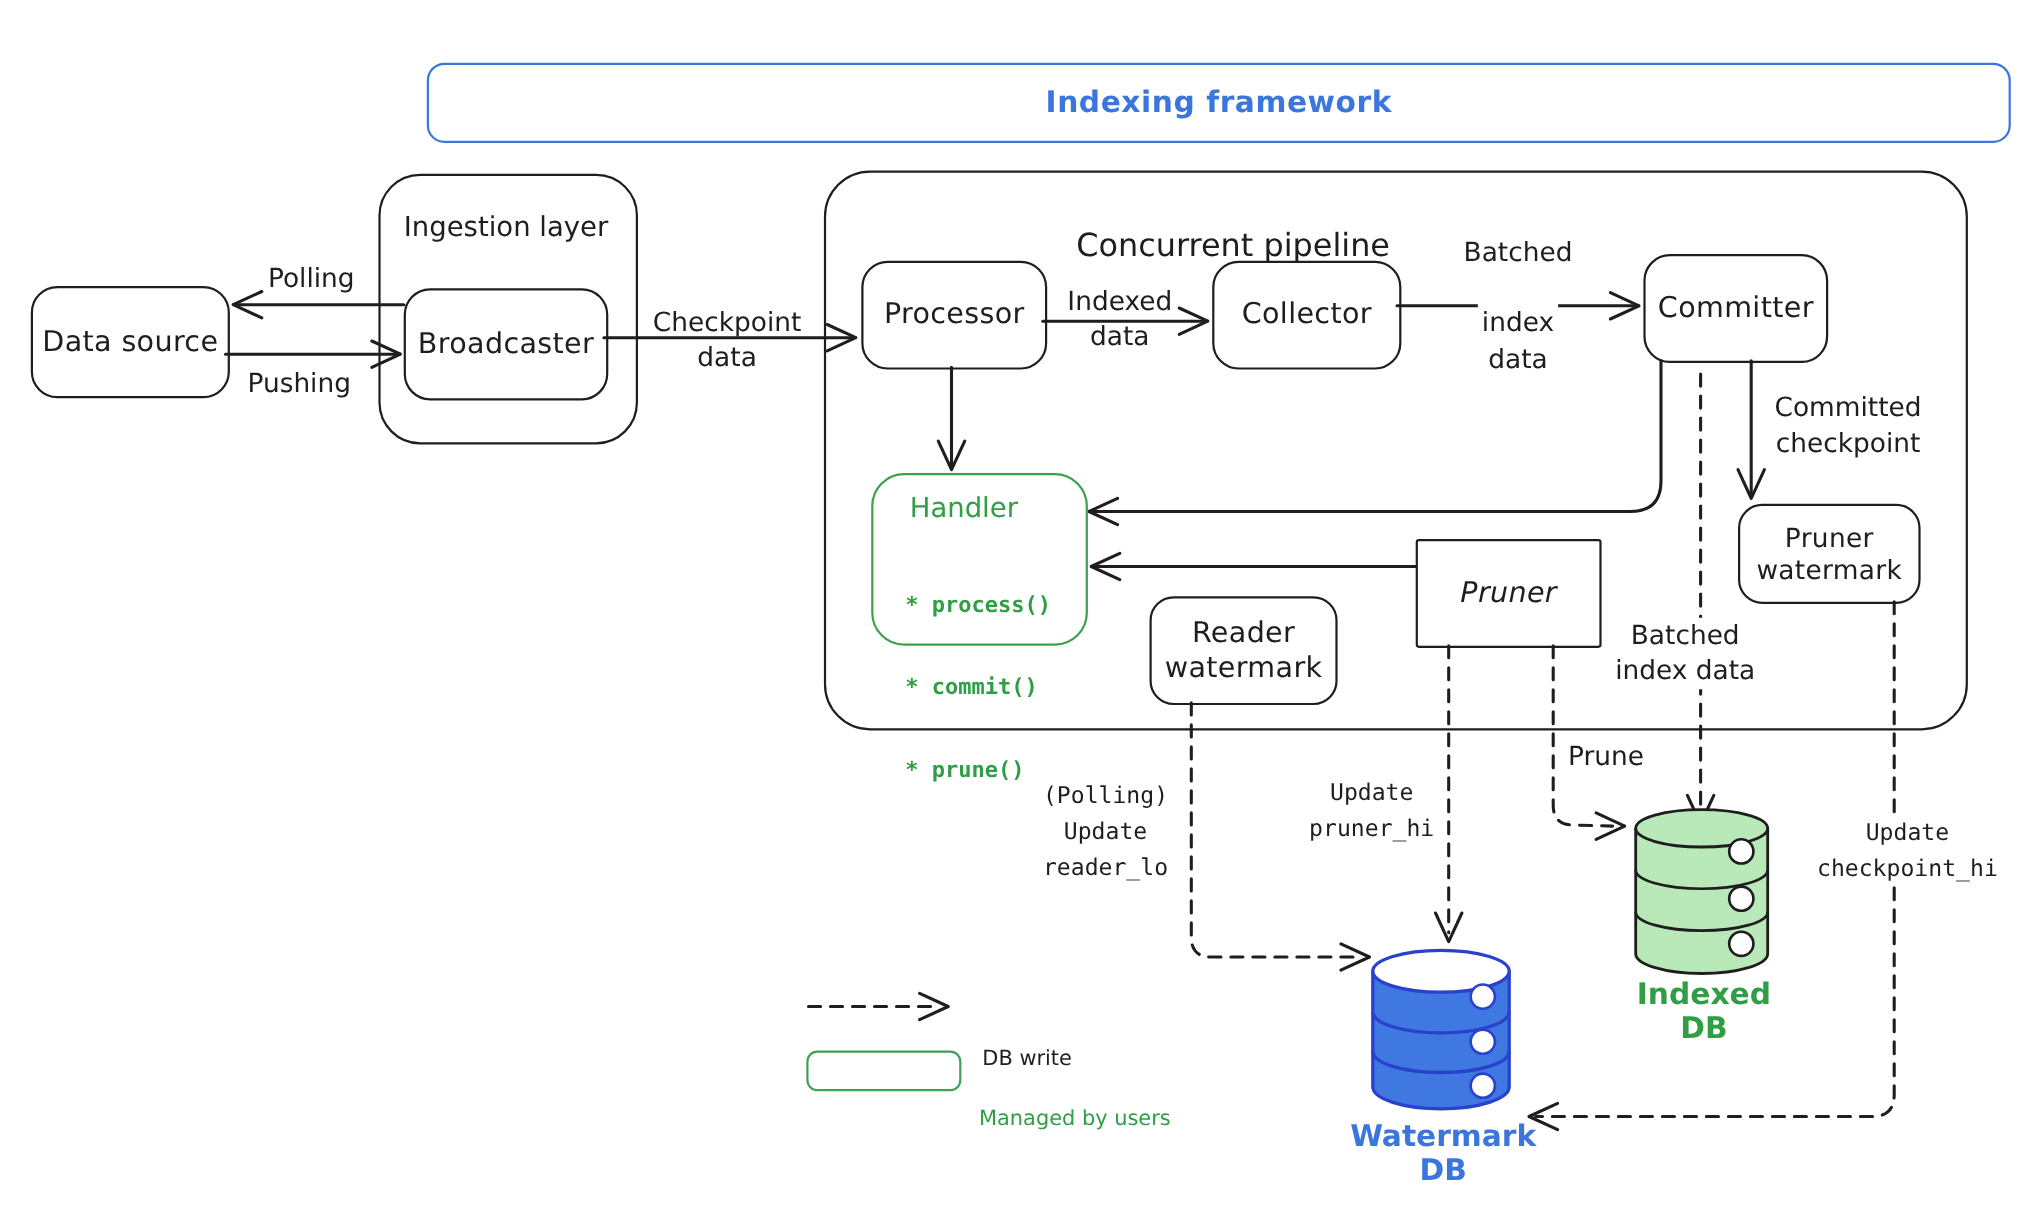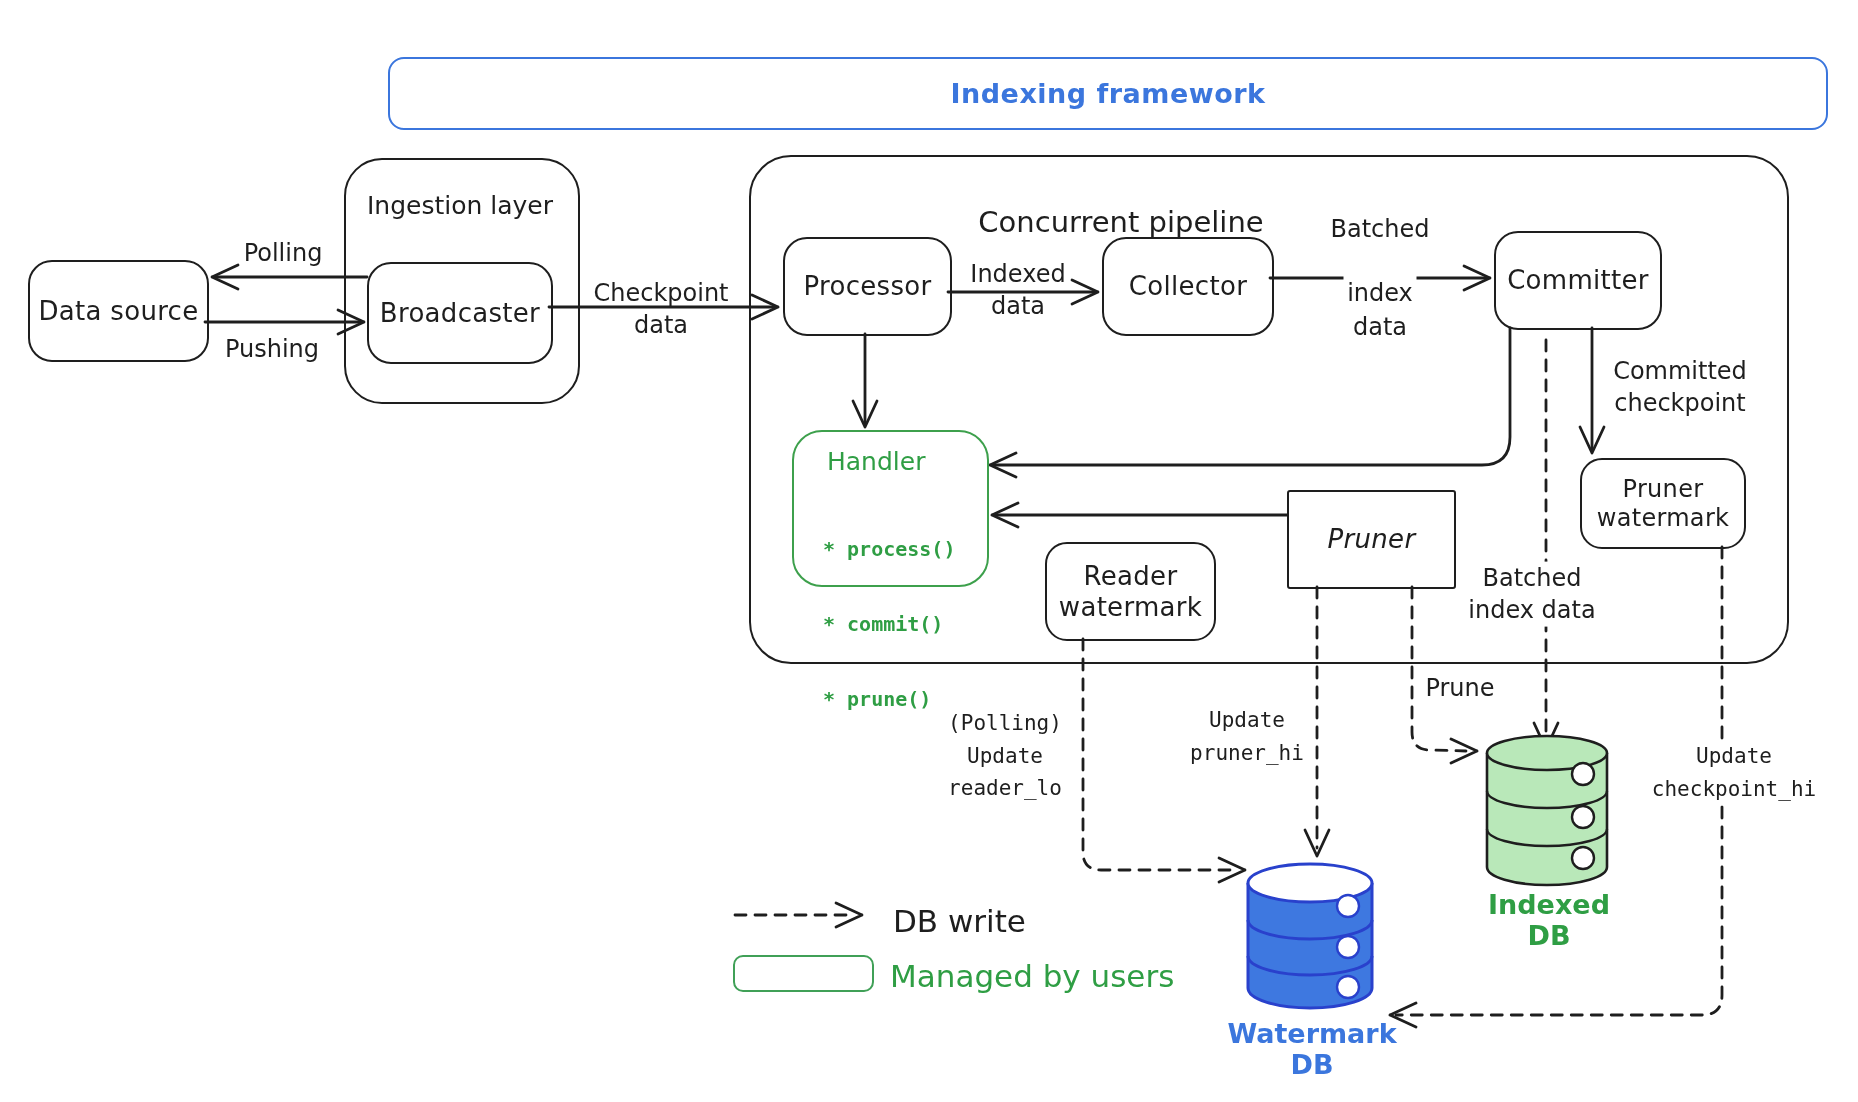--- a/index.html
+++ b/index.html
@@ -34,21 +34,21 @@
   }
   .handler-title{position:absolute;color:#2f9e44;font-size:25px;font-weight:500;}
   .handler-methods{
     position:absolute;color:#2f9e44;font-family:"DejaVu Sans Mono","Liberation Mono",monospace;
     font-size:20px;font-weight:600;line-height:25px;white-space:pre;
   }
   .db-label{position:absolute;text-align:center;transform:translateX(-50%);
     font-size:27px;font-weight:600;line-height:1.15;}
   svg{position:absolute;left:0;top:0;}
   .legend-box{position:absolute;border:2.6px solid #40a057;border-radius:10px;background:transparent;}
-  .legend-text{position:absolute;font-size:31px;font-weight:500;white-space:nowrap;}
+  .legend-text{position:absolute;font-size:19px;font-weight:500;white-space:nowrap;margin-top:48px;}
 </style>
 </head>
 <body>
 
 <div id="canvas">
 
   <div class="frame-title" style="left:352px;top:57px;width:1436px;height:69px;margin-left:36px;">
     <span>Indexing framework</span>
   </div>
 

